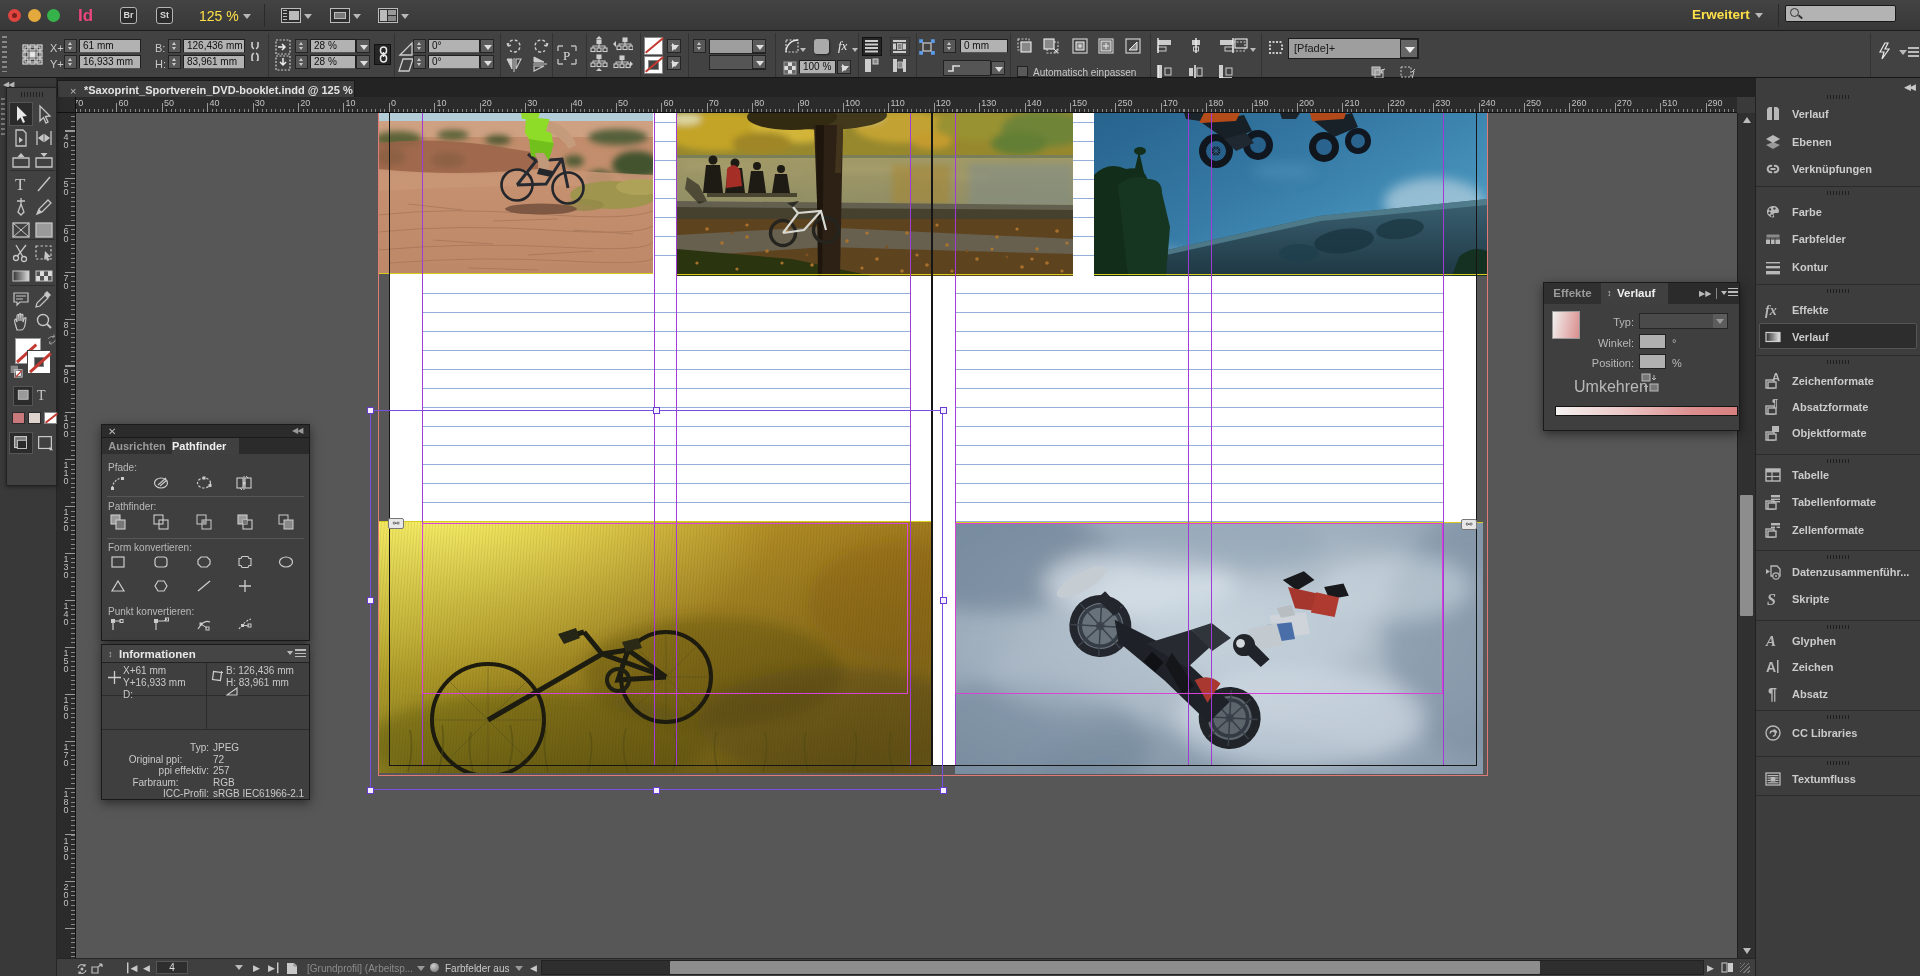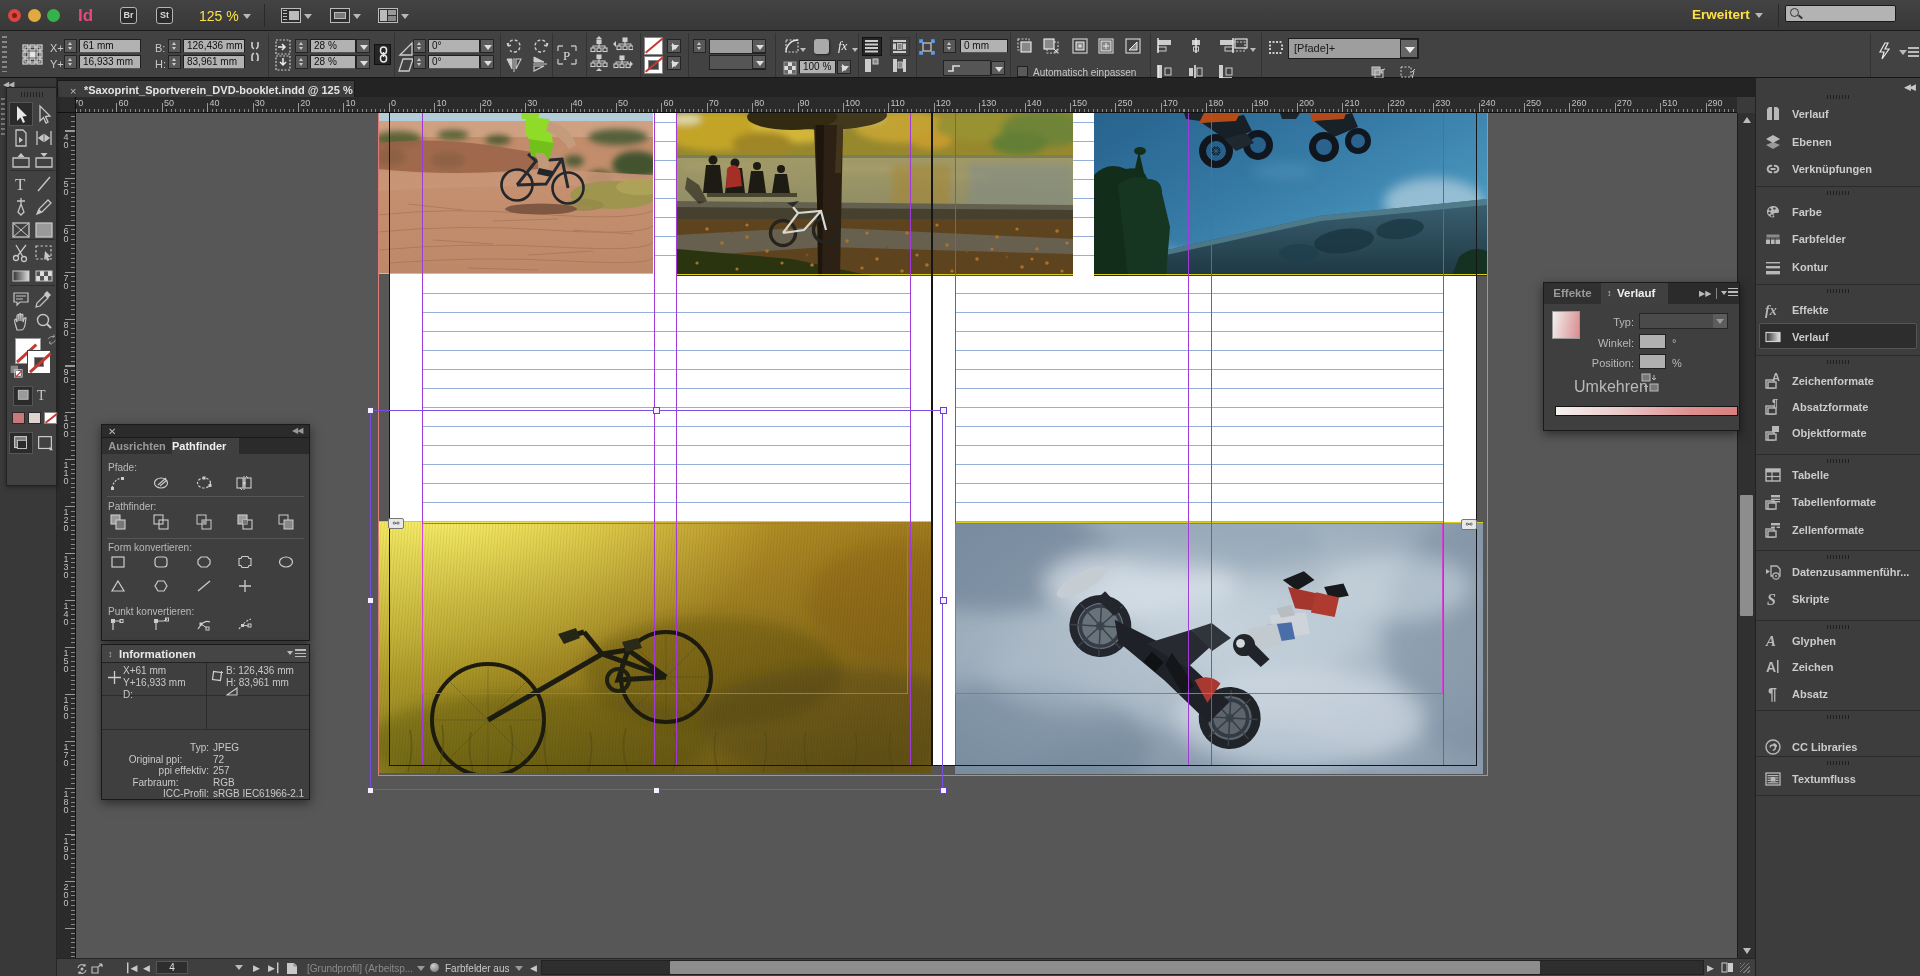--- a/index.html
+++ b/index.html
@@ -1261,21 +1261,21 @@
           <rect x="13" y="2" width="1.5" height="13" fill="#b8b8b8"></rect>
         </svg>
         <span class="lbl">Zeichen</span>
       </div>
 <div class="ditem" style="top:603px">
         <svg class="abs" style="left:8px;top:4px" width="18" height="18" viewBox="0 0 18 18">
           <text x="4" y="15" font-size="16" font-weight="bold" fill="#b8b8b8">¶</text>
         </svg>
         <span class="lbl">Absatz</span>
       </div>
-<div class="ditem" style="top:656px">
+<div class="ditem" style="top:642px">
         <svg class="abs" style="left:8px;top:4px" width="18" height="18" viewBox="0 0 18 18">
           <g fill="none" stroke="#b8b8b8" stroke-width="1.4">
             <circle cx="9" cy="9" r="7"></circle>
             <path d="M6.2,9.6 a2.6,2.6 0 1 1 2.6,2.6 M9.4,6 a3,3 0 0 1 3,3"></path>
           </g>
         </svg>
         <span class="lbl">CC Libraries</span>
       </div>
 <div class="ditem" style="top:688px">
         <svg class="abs" style="left:8px;top:4px" width="18" height="18" viewBox="0 0 18 18">

